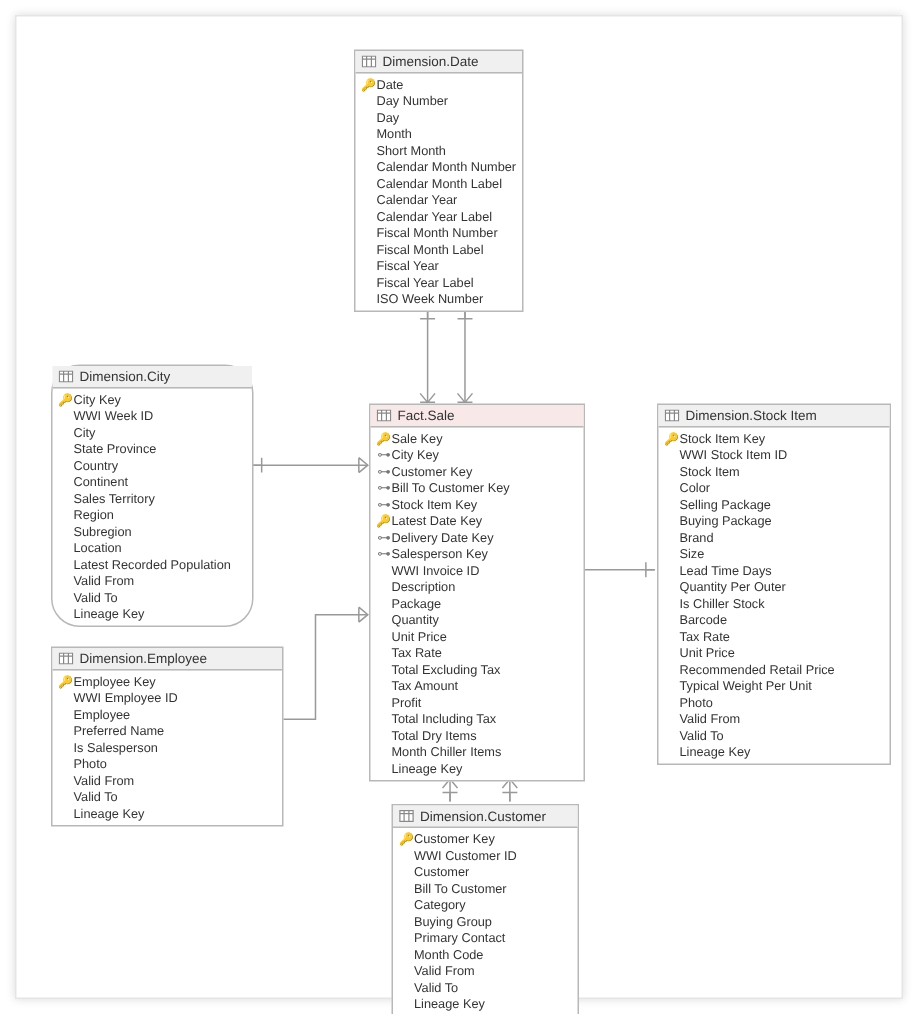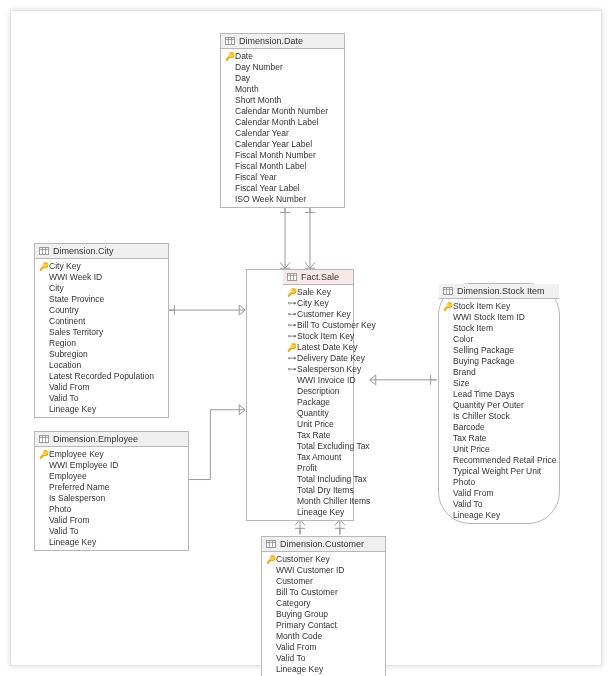--- a/index.html
+++ b/index.html
@@ -110,21 +110,21 @@
     <path class="endpoint" d="M421 365 L421 375 M427 370 L421 370"></path>
 
     <path class="connector" d="M290 525 L290 510"></path>
     <path class="connector" d="M330 525 L330 510"></path>
     <path class="endpoint" d="M285 516 L290 510 L295 516 M285 510 L295 510"></path>
     <path class="endpoint" d="M325 516 L330 510 L335 516 M325 510 L335 510"></path>
     <path class="endpoint" d="M285 519 L295 519 M290 519 L290 525"></path>
     <path class="endpoint" d="M325 519 L335 519 M330 519 L330 525"></path>
   </svg>
 
-  <div id="entity-date" class="entity" style="left: 209px; top: 22px; width: 125px;">
+  <div id="entity-date" class="entity" style="left: 225px; top: 22px; width: 113px;">
       <div class="entity-header">
         <span class="table-icon">
           <svg viewBox="0 0 12 10" width="10" height="8">
             <rect x="0.5" y="0.5" width="11" height="9" fill="#fff" stroke="#888" stroke-width="1"></rect>
             <line x1="0.5" y1="3" x2="11.5" y2="3" stroke="#888" stroke-width="1"></line>
             <line x1="4" y1="0.5" x2="4" y2="9.5" stroke="#888" stroke-width="1"></line>
             <line x1="8" y1="0.5" x2="8" y2="9.5" stroke="#888" stroke-width="1"></line>
           </svg>
         </span>
         <span>Dimension.Date</span>
@@ -181,21 +181,21 @@
         <div class="field">
           <span class="marker "></span>
           <span class="fname">Fiscal Year Label</span>
         </div>
         <div class="field">
           <span class="marker "></span>
           <span class="fname">ISO Week Number</span>
         </div>
       </div>
     </div>
-  <div id="entity-city" class="entity" style="left: 23px; top: 232px; width: 135px;">
+  <div id="entity-city" class="entity" style="left: 23px; top: 232px; width: 135px; border-radius: 19px;">
       <div class="entity-header">
         <span class="table-icon">
           <svg viewBox="0 0 12 10" width="10" height="8">
             <rect x="0.5" y="0.5" width="11" height="9" fill="#fff" stroke="#888" stroke-width="1"></rect>
             <line x1="0.5" y1="3" x2="11.5" y2="3" stroke="#888" stroke-width="1"></line>
             <line x1="4" y1="0.5" x2="4" y2="9.5" stroke="#888" stroke-width="1"></line>
             <line x1="8" y1="0.5" x2="8" y2="9.5" stroke="#888" stroke-width="1"></line>
           </svg>
         </span>
         <span>Dimension.City</span>
@@ -303,21 +303,21 @@
         <div class="field">
           <span class="marker "></span>
           <span class="fname">Valid To</span>
         </div>
         <div class="field">
           <span class="marker "></span>
           <span class="fname">Lineage Key</span>
         </div>
       </div>
     </div>
-  <div id="entity-sale" class="entity fact" style="left: 235px; top: 258px; width: 108px; padding-left: 36px;">
+  <div id="entity-sale" class="entity fact" style="left: 235px; top: 258px; width: 144px;">
       <div class="entity-header">
         <span class="table-icon">
           <svg viewBox="0 0 12 10" width="10" height="8">
             <rect x="0.5" y="0.5" width="11" height="9" fill="#fff" stroke="#888" stroke-width="1"></rect>
             <line x1="0.5" y1="3" x2="11.5" y2="3" stroke="#888" stroke-width="1"></line>
             <line x1="4" y1="0.5" x2="4" y2="9.5" stroke="#888" stroke-width="1"></line>
             <line x1="8" y1="0.5" x2="8" y2="9.5" stroke="#888" stroke-width="1"></line>
           </svg>
         </span>
         <span>Fact.Sale</span>
@@ -402,21 +402,21 @@
         <div class="field">
           <span class="marker "></span>
           <span class="fname">Month Chiller Items</span>
         </div>
         <div class="field">
           <span class="marker "></span>
           <span class="fname">Lineage Key</span>
         </div>
       </div>
     </div>
-  <div id="entity-stock" class="entity" style="left: 427px; top: 272px; width: 122px; border-radius: 32px;">
+  <div id="entity-stock" class="entity" style="left: 427px; top: 258px; width: 156px;">
       <div class="entity-header">
         <span class="table-icon">
           <svg viewBox="0 0 12 10" width="10" height="8">
             <rect x="0.5" y="0.5" width="11" height="9" fill="#fff" stroke="#888" stroke-width="1"></rect>
             <line x1="0.5" y1="3" x2="11.5" y2="3" stroke="#888" stroke-width="1"></line>
             <line x1="4" y1="0.5" x2="4" y2="9.5" stroke="#888" stroke-width="1"></line>
             <line x1="8" y1="0.5" x2="8" y2="9.5" stroke="#888" stroke-width="1"></line>
           </svg>
         </span>
         <span>Dimension.Stock Item</span>

